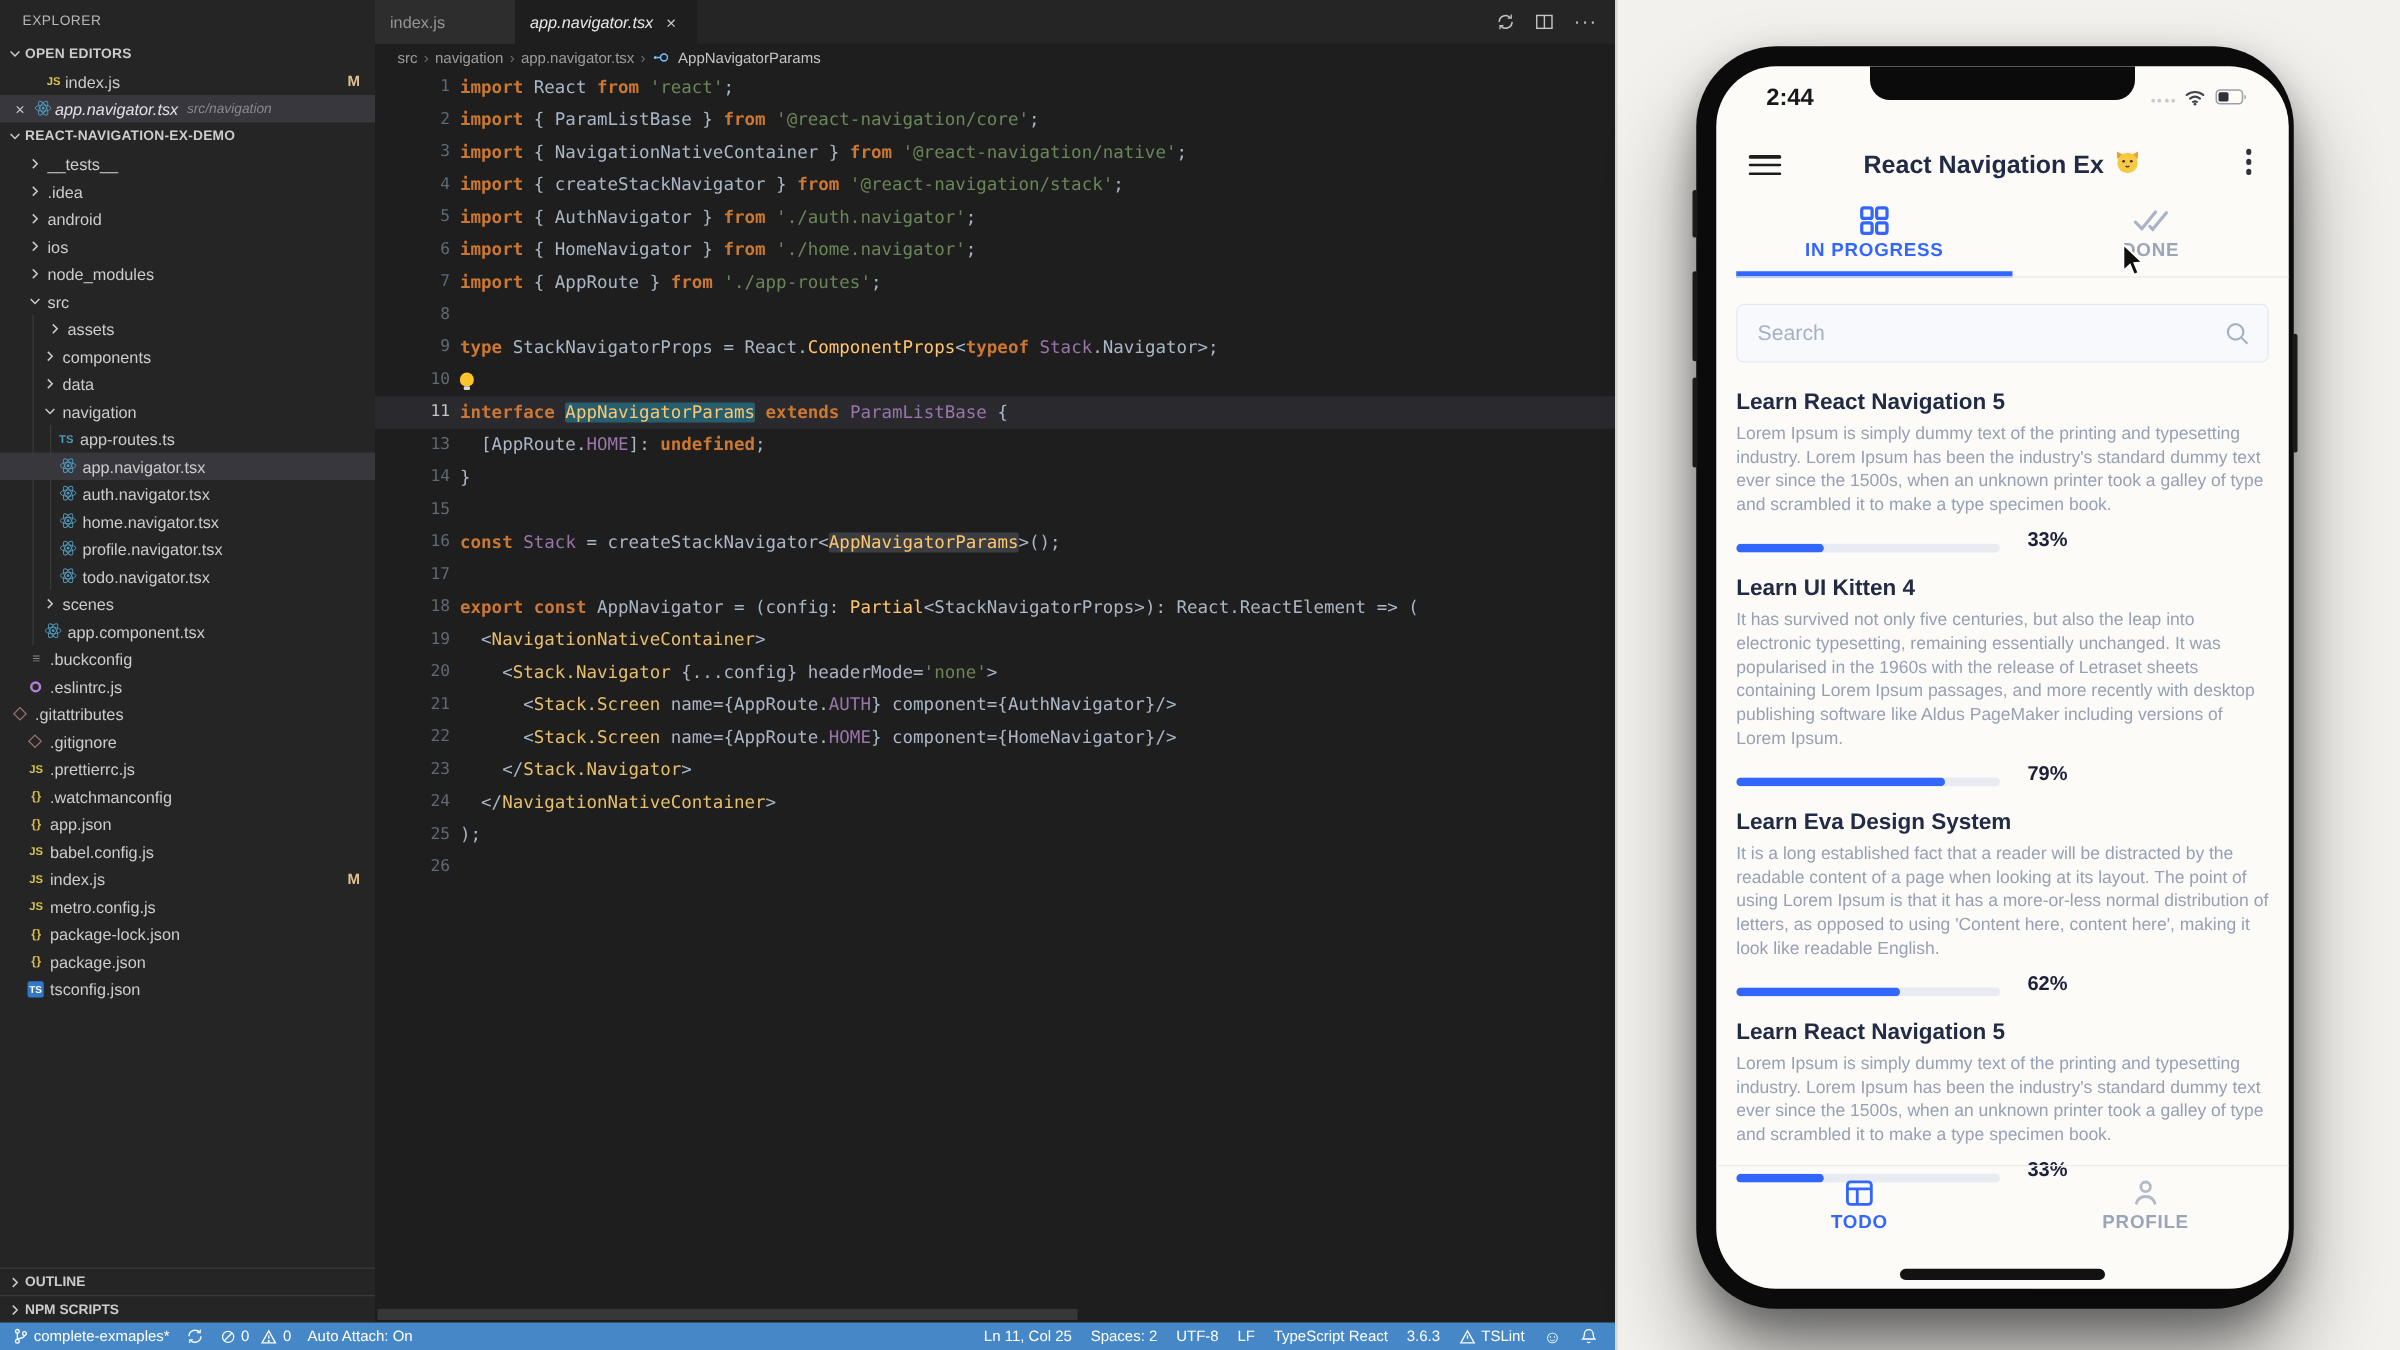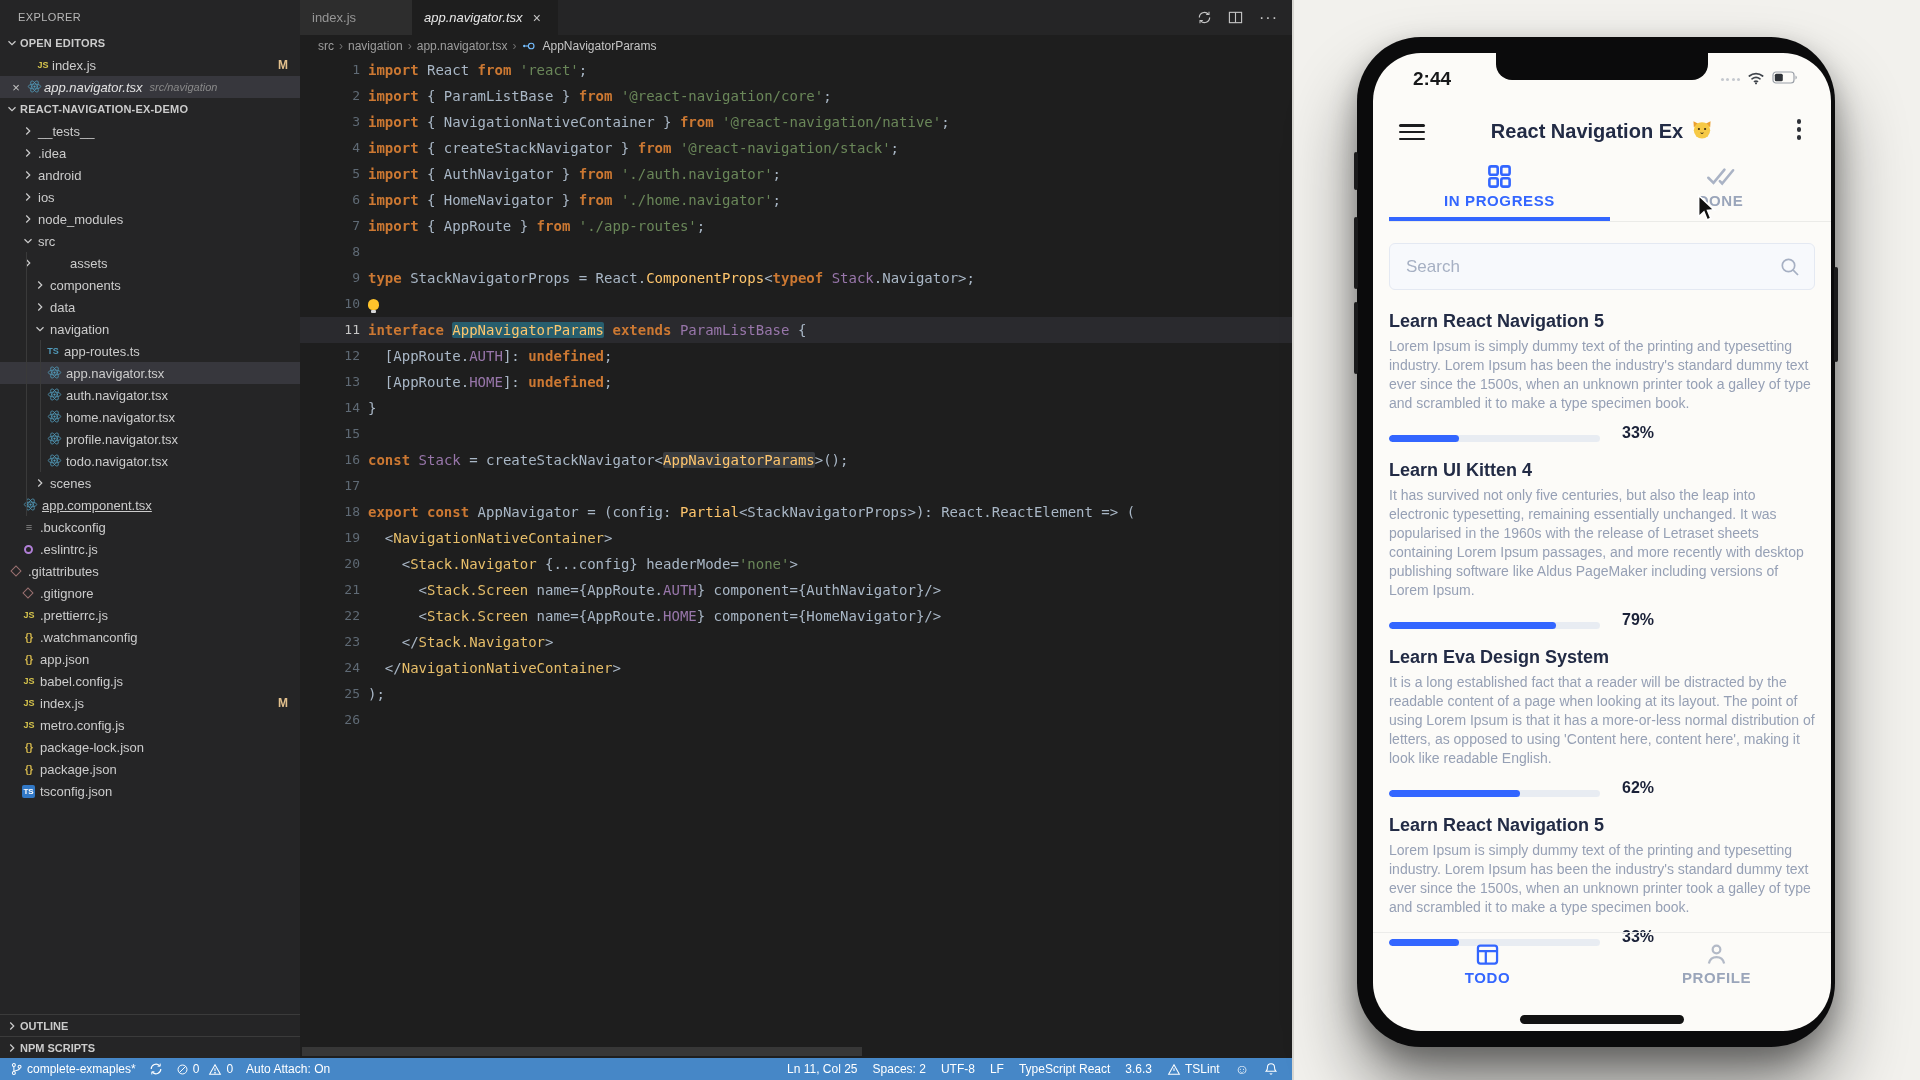--- a/index.html
+++ b/index.html
@@ -204,21 +204,21 @@
         <span class="lbl">node_modules</span>
       </div>
       <div class="tree-row" style="padding-left: 20px;">
         <span class="chevsvg">
           <svg width="14" height="14" viewBox="0 0 16 16">
             <path d="M4 6l4 4 4-4" stroke="#cccccc" fill="none" stroke-width="1.4"></path>
           </svg>
         </span>
         <span class="lbl">src</span>
       </div>
-      <div class="tree-row" style="padding-left: 20px; gap: 32px;">
+      <div class="tree-row" style="padding-left: 36px;">
         <span class="guide" style="left: 26px;"></span>
         <span class="chevsvg">
           <svg width="14" height="14" viewBox="0 0 16 16">
             <path d="M6 4l4 4-4 4" stroke="#cccccc" fill="none" stroke-width="1.4"></path>
           </svg>
         </span>
         <span class="lbl">assets</span>
       </div>
       <div class="tree-row" style="padding-left: 32px;">
         <span class="guide" style="left: 26px;"></span>
@@ -320,21 +320,21 @@
       </div>
       <div class="tree-row" style="padding-left: 32px;">
         <span class="guide" style="left: 26px;"></span>
         <span class="chevsvg">
           <svg width="14" height="14" viewBox="0 0 16 16">
             <path d="M6 4l4 4-4 4" stroke="#cccccc" fill="none" stroke-width="1.4"></path>
           </svg>
         </span>
         <span class="lbl">scenes</span>
       </div>
-      <div class="tree-row" style="padding-left: 20px; text-decoration: underline;">
+      <div class="tree-row" style="padding-left: 32px;">
         <span class="guide" style="left: 26px;"></span>
         <span class="fi" style="width: 20px;"><svg width="15" height="15" viewBox="0 0 24 24">
             <g stroke="#519aba" fill="none" stroke-width="1.2">
               <ellipse cx="12" cy="12" rx="10" ry="4"></ellipse>
               <ellipse cx="12" cy="12" rx="10" ry="4" transform="rotate(60 12 12)"></ellipse>
               <ellipse cx="12" cy="12" rx="10" ry="4" transform="rotate(120 12 12)"></ellipse>
             </g>
             <circle cx="12" cy="12" r="1.8" fill="#519aba"></circle>
           </svg></span>
         <span class="lbl">app.component.tsx</span>
@@ -460,21 +460,20 @@
       <div class="code-row"><span class="gut">2</span><span class="src"><span class="tok k">import</span><span class="tok d"> { ParamListBase } </span><span class="tok k">from</span><span class="tok d"> </span><span class="tok s">'@react-navigation/core'</span><span class="tok d">;</span></span></div>
       <div class="code-row"><span class="gut">3</span><span class="src"><span class="tok k">import</span><span class="tok d"> { NavigationNativeContainer } </span><span class="tok k">from</span><span class="tok d"> </span><span class="tok s">'@react-navigation/native'</span><span class="tok d">;</span></span></div>
       <div class="code-row"><span class="gut">4</span><span class="src"><span class="tok k">import</span><span class="tok d"> { createStackNavigator } </span><span class="tok k">from</span><span class="tok d"> </span><span class="tok s">'@react-navigation/stack'</span><span class="tok d">;</span></span></div>
       <div class="code-row"><span class="gut">5</span><span class="src"><span class="tok k">import</span><span class="tok d"> { AuthNavigator } </span><span class="tok k">from</span><span class="tok d"> </span><span class="tok s">'./auth.navigator'</span><span class="tok d">;</span></span></div>
       <div class="code-row"><span class="gut">6</span><span class="src"><span class="tok k">import</span><span class="tok d"> { HomeNavigator } </span><span class="tok k">from</span><span class="tok d"> </span><span class="tok s">'./home.navigator'</span><span class="tok d">;</span></span></div>
       <div class="code-row"><span class="gut">7</span><span class="src"><span class="tok k">import</span><span class="tok d"> { AppRoute } </span><span class="tok k">from</span><span class="tok d"> </span><span class="tok s">'./app-routes'</span><span class="tok d">;</span></span></div>
       <div class="code-row"><span class="gut">8</span><span class="src"></span></div>
       <div class="code-row"><span class="gut">9</span><span class="src"><span class="tok k">type</span><span class="tok d"> StackNavigatorProps = React.</span><span class="tok y">ComponentProps</span><span class="tok d">&lt;</span><span class="tok k">typeof</span><span class="tok d"> </span><span class="tok p">Stack</span><span class="tok d">.Navigator&gt;;</span></span></div>
       <div class="code-row"><span class="gut">10</span><span class="src"><span class="bulb"></span></span></div>
       <div class="code-row cur"><span class="gut">11</span><span class="src"><span class="tok k">interface</span><span class="tok d"> </span><span class="tok y sel">AppNavigatorParams</span><span class="tok d"> </span><span class="tok k">extends</span><span class="tok d"> </span><span class="tok p">ParamListBase</span><span class="tok d"> {</span></span></div>
-      <div class="code-row"><span class="gut">12</span><span class="src"><span class="tok d">  [AppRoute.</span><span class="tok p">AUTH</span><span class="tok d">]: </span><span class="tok k">undefined</span><span class="tok d">;</span></span></div>
       <div class="code-row"><span class="gut">13</span><span class="src"><span class="tok d">  [AppRoute.</span><span class="tok p">HOME</span><span class="tok d">]: </span><span class="tok k">undefined</span><span class="tok d">;</span></span></div>
       <div class="code-row"><span class="gut">14</span><span class="src"><span class="tok d">}</span></span></div>
       <div class="code-row"><span class="gut">15</span><span class="src"></span></div>
       <div class="code-row"><span class="gut">16</span><span class="src"><span class="tok k">const</span><span class="tok d"> </span><span class="tok p">Stack</span><span class="tok d"> = createStackNavigator&lt;</span><span class="tok y occ">AppNavigatorParams</span><span class="tok d">&gt;();</span></span></div>
       <div class="code-row"><span class="gut">17</span><span class="src"></span></div>
       <div class="code-row"><span class="gut">18</span><span class="src"><span class="tok k">export</span><span class="tok d"> </span><span class="tok k">const</span><span class="tok d"> AppNavigator = (config: </span><span class="tok y">Partial</span><span class="tok d">&lt;StackNavigatorProps&gt;): React.ReactElement =&gt; (</span></span></div>
       <div class="code-row"><span class="gut">19</span><span class="src"><span class="tok d">  &lt;</span><span class="tok t">NavigationNativeContainer</span><span class="tok d">&gt;</span></span></div>
       <div class="code-row"><span class="gut">20</span><span class="src"><span class="tok d">    &lt;</span><span class="tok t">Stack.Navigator</span><span class="tok d"> {...config} headerMode=</span><span class="tok s">'none'</span><span class="tok d">&gt;</span></span></div>
       <div class="code-row"><span class="gut">21</span><span class="src"><span class="tok d">      &lt;</span><span class="tok t">Stack.Screen</span><span class="tok d"> name={AppRoute.</span><span class="tok p">AUTH</span><span class="tok d">} component={AuthNavigator}/&gt;</span></span></div>
       <div class="code-row"><span class="gut">22</span><span class="src"><span class="tok d">      &lt;</span><span class="tok t">Stack.Screen</span><span class="tok d"> name={AppRoute.</span><span class="tok p">HOME</span><span class="tok d">} component={HomeNavigator}/&gt;</span></span></div>

